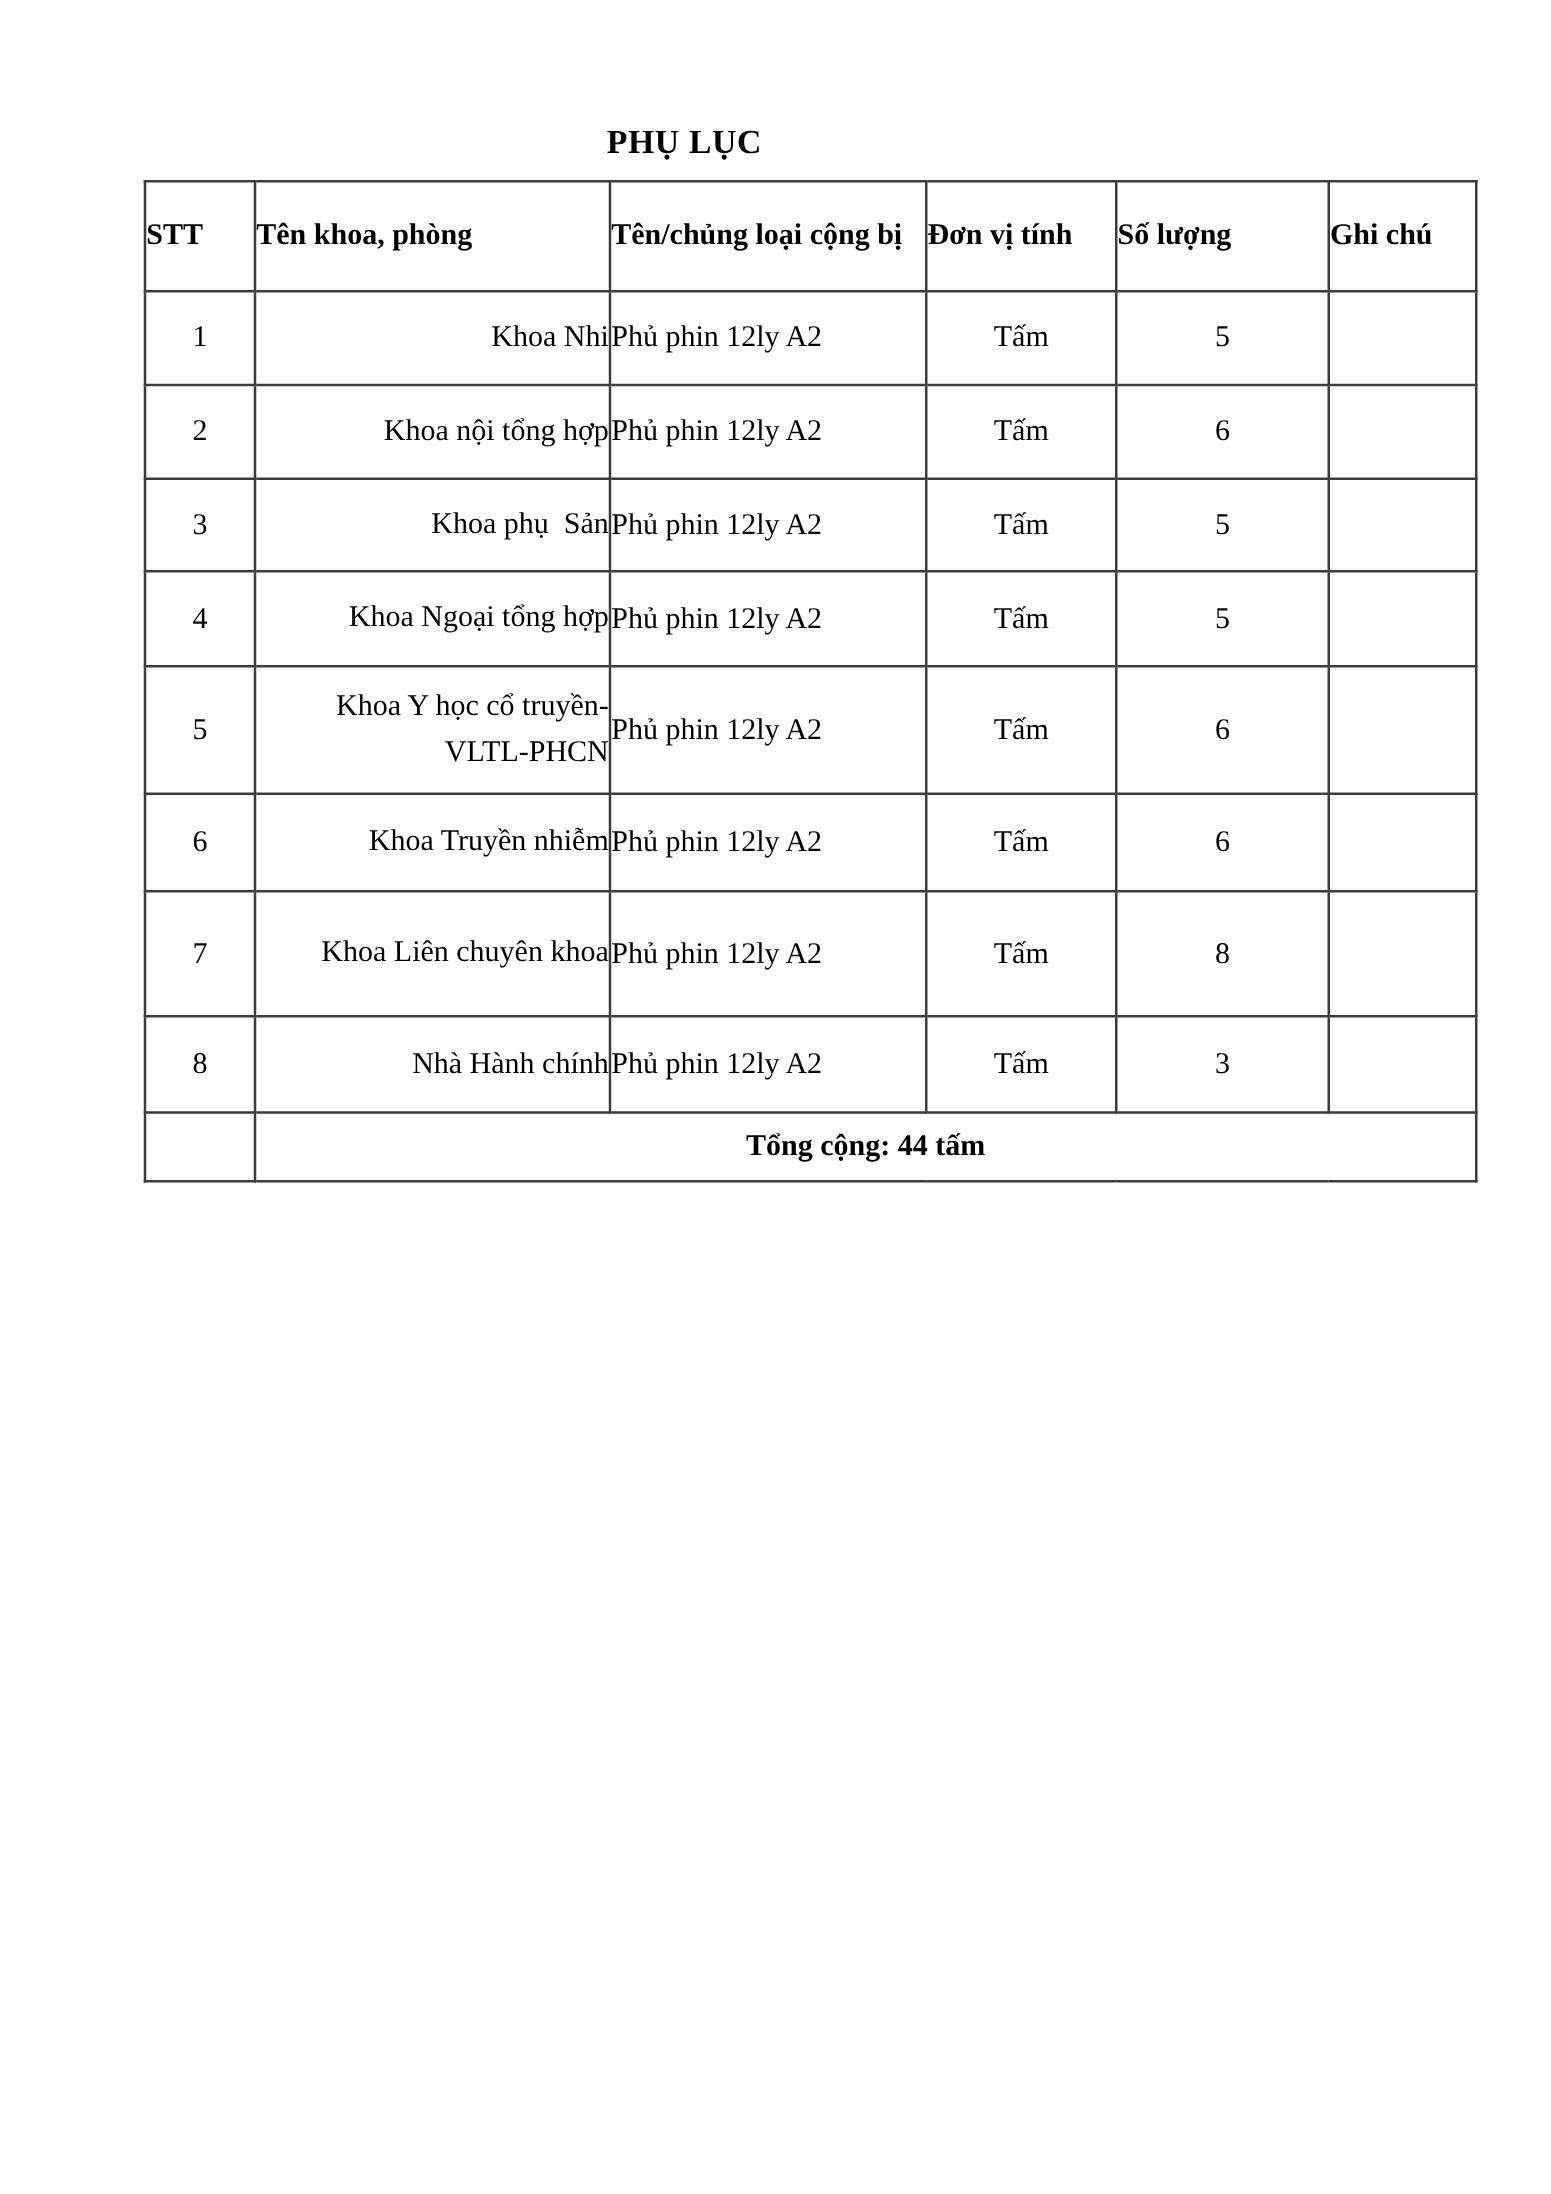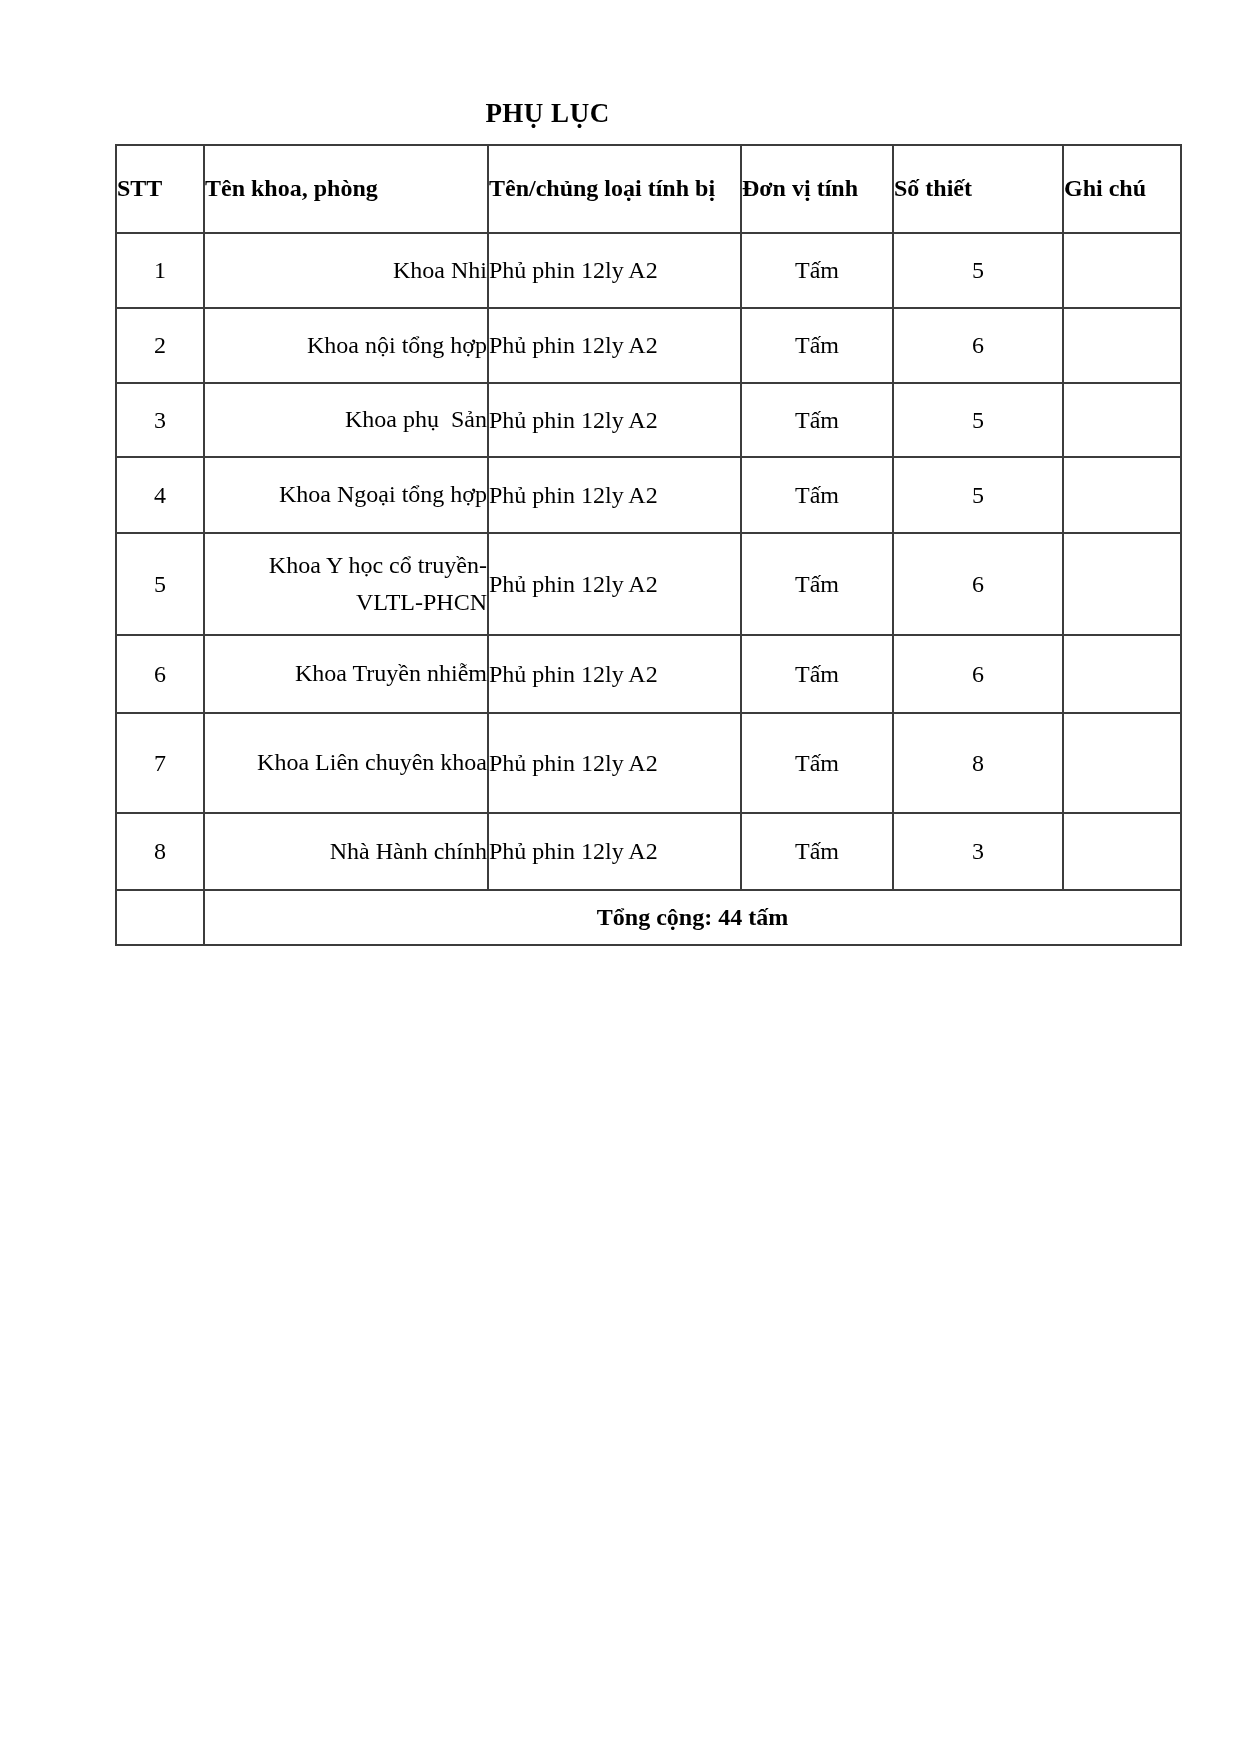--- a/index.html
+++ b/index.html
@@ -87,23 +87,23 @@
         <col style="width:284px">
         <col style="width:253px">
         <col style="width:152px">
         <col style="width:170px">
         <col style="width:118px">
       </colgroup>
       <thead>
         <tr class="row-header">
           <th>STT</th>
           <th>Tên khoa, phòng</th>
-          <th>Tên/chủng loại tính bị</th>
+          <th>Tên/chủng loại cộng bị</th>
           <th>Đơn vị tính</th>
-          <th>Số thiết</th>
+          <th>Số lượng</th>
           <th>Ghi chú</th>
         </tr>
       </thead>
       <tbody>
         <tr class="row-1">
           <td class="c-stt">1</td>
           <td class="c-name">Khoa Nhi</td>
           <td class="c-dev">Phủ phin 12ly A2</td>
           <td class="c-unit">Tấm</td>
           <td class="c-qty">5</td>

